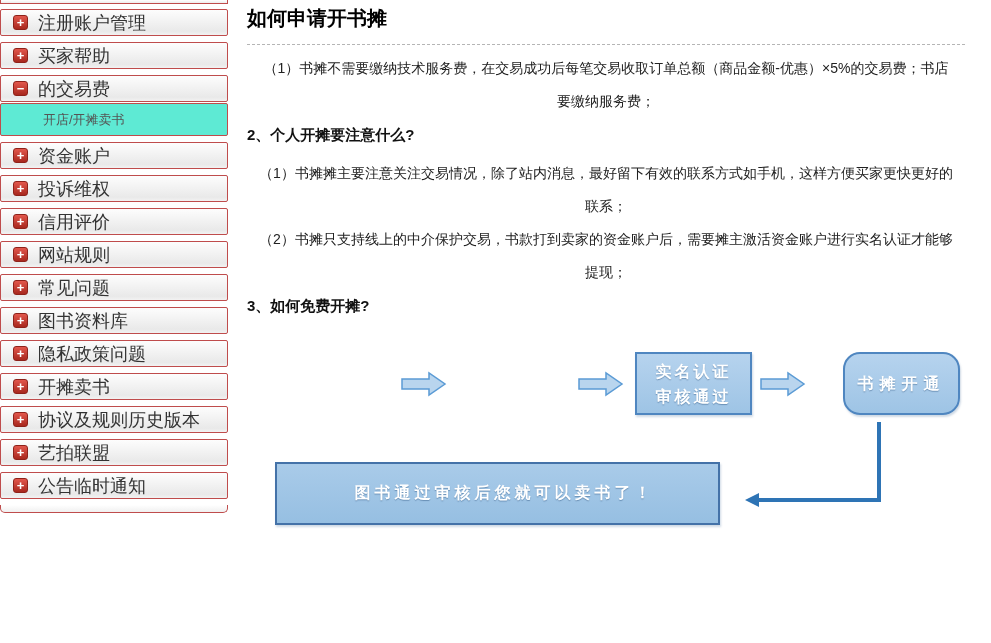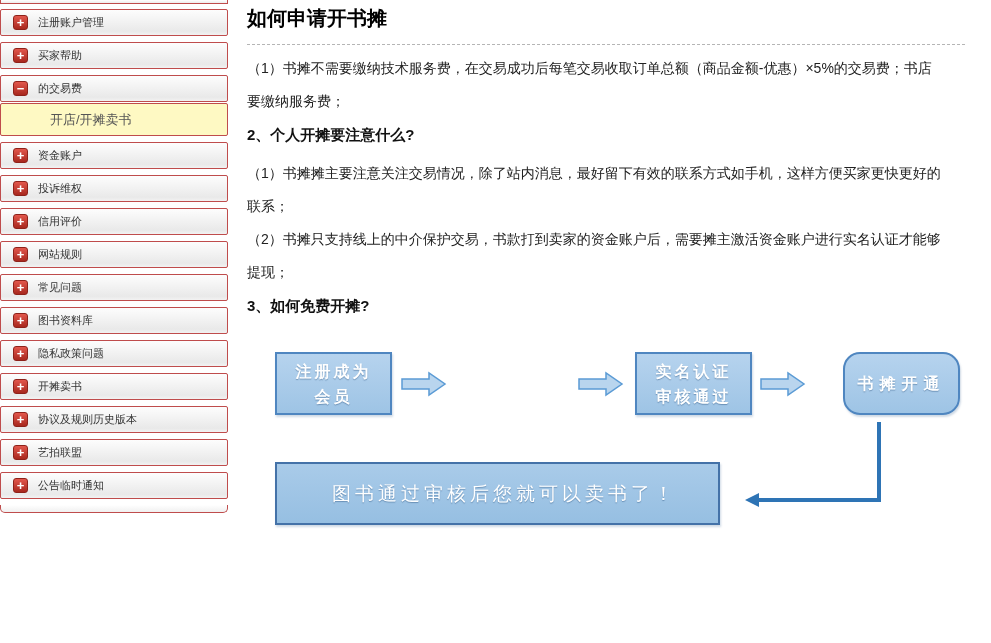--- a/index.html
+++ b/index.html
@@ -11,50 +11,50 @@
   .sb-strip-top { height:4px; border:1px solid #bf4c4c; border-top:none; margin-bottom:5px;
                   background:linear-gradient(#fff,#ededed); }
   .sb-item { height:27px; border:1px solid #bf4c4c; border-radius:2px; margin-bottom:6px;
              background:linear-gradient(180deg,#fdfdfd 0%,#e9e9e9 85%,#f2f2f2 100%);
              display:flex; align-items:center; cursor:pointer; }
   .toggle-icon { width:15px; height:15px; margin-left:12px; border-radius:3px;
                  background:linear-gradient(#e2574c,#a8281e);
                  border:1px solid #8e221a;
                  color:#fff; font-weight:bold; font-size:13px; line-height:13px;
                  text-align:center; flex:0 0 auto; }
-  .sb-label { margin-left:10px; font-size:11px; color:#333; }
+  .sb-label { margin-left:10px; font-size:18px; color:#333; }
   .sb-group { margin-bottom:6px; }
   .sb-group .sb-item { margin-bottom:1px; }
-  .sb-submenu { border:1px solid #bf4c4c; border-radius:2px; background:#fef9c3; padding:3px 13px; }
+  .sb-submenu { border:1px solid #bf4c4c; border-radius:2px; background:#5eead4; padding:3px 6px; }
   .sb-subitem { display:block; padding-left:36px; font-size:13px; color:#555;
                 line-height:25px; cursor:pointer; text-decoration:none; }
   .sb-strip-bottom { height:8px; border:1px solid #bf4c4c; border-top:none;
                      border-radius:0 0 5px 5px; background:linear-gradient(#fff,#f0f0f0); }
 
   
   .content { position:absolute; left:247px; top:0; width:718px; }
   .page-title { font-size:20px; font-weight:bold; color:#000; margin-top:5px; }
   .dashed-sep { border:none; border-top:1px dashed #b5b5b5; margin:12px 0 7px 0; }
   .qa-heading { font-size:15px; font-weight:bold; color:#111; line-height:33px; margin-bottom:6px; }
-  .qa-para { font-size:14px; color:#222; line-height:33px; white-space:pre-line; }
+  .qa-para { font-size:14px; color:#222; line-height:33px; white-space:pre-line;text-align:center; }
 
   
   .flow { position:relative; height:195px; margin-top:22px; }
   .flow-box { position:absolute; top:8px; width:117px; height:63px;
               background:linear-gradient(180deg,#b6d3ee 0%,#9ec4e5 100%);
               border:2px solid #4f86c0; box-shadow:1px 2px 2px rgba(120,150,180,.35);
               display:flex; flex-direction:column; align-items:center; justify-content:center; }
   .flow-box span { color:#fff; font-weight:bold; font-size:16px; letter-spacing:3px;
                    line-height:25px; text-shadow:0 1px 1px rgba(40,80,125,.45); }
   .flow-arrow { position:absolute; top:27px; }
   .flow-final { position:absolute; left:28px; top:118px; width:445px; height:63px;
                 background:linear-gradient(180deg,#a9cbe9 0%,#96bfe2 100%);
                 border:2px solid #4472a8; box-shadow:1px 2px 2px rgba(120,150,180,.35);
                 display:flex; align-items:center; justify-content:center; }
-  .flow-final span { color:#fff; font-weight:normal; font-size:19px; letter-spacing:4px;
+  .flow-final span { color:#fff; font-weight:bold; font-size:16px; letter-spacing:4px;
                      text-shadow:0 1px 1px rgba(40,80,125,.45);margin-left:14px; }
   .elbow-v { position:absolute; left:630px; top:78px; width:4px; height:80px; background:#2e74b5; }
   .elbow-h { position:absolute; left:512px; top:154px; width:122px; height:4px; background:#2e74b5; }
   .elbow-head { position:absolute; left:498px; top:149px; width:0; height:0;
                 border-top:7px solid transparent; border-bottom:7px solid transparent;
                 border-right:14px solid #2e74b5; }
 </style>
 </head>
 <body>
 
@@ -151,24 +151,20 @@
     <div class="qa-heading">2、个人开摊要注意什么?</div>
     <p class="qa-para">（1）书摊摊主要注意关注交易情况，除了站内消息，最好留下有效的联系方式如手机，这样方便买家更快更好的
 联系；</p>
     <p class="qa-para">（2）书摊只支持线上的中介保护交易，书款打到卖家的资金账户后，需要摊主激活资金账户进行实名认证才能够
 提现；</p>
 
     <div class="qa-heading">3、如何免费开摊?</div>
 
     <div class="flow">
 
-      <div class="flow-box" style="left:28px;">
-        <span>注册成为</span>
-        <span>会员</span>
-      </div>
 
       <svg class="flow-arrow" style="left:154px;" width="46" height="26">
         <path d="M1,8 L28,8 L28,2 L44,13 L28,24 L28,18 L1,18 Z" fill="#b9d5ee" stroke="#5b9bd5" stroke-width="1.5"></path>
       </svg>
 
 
       <svg class="flow-arrow" style="left:331px;" width="46" height="26">
         <path d="M1,8 L28,8 L28,2 L44,13 L28,24 L28,18 L1,18 Z" fill="#b9d5ee" stroke="#5b9bd5" stroke-width="1.5"></path>
       </svg>
 

